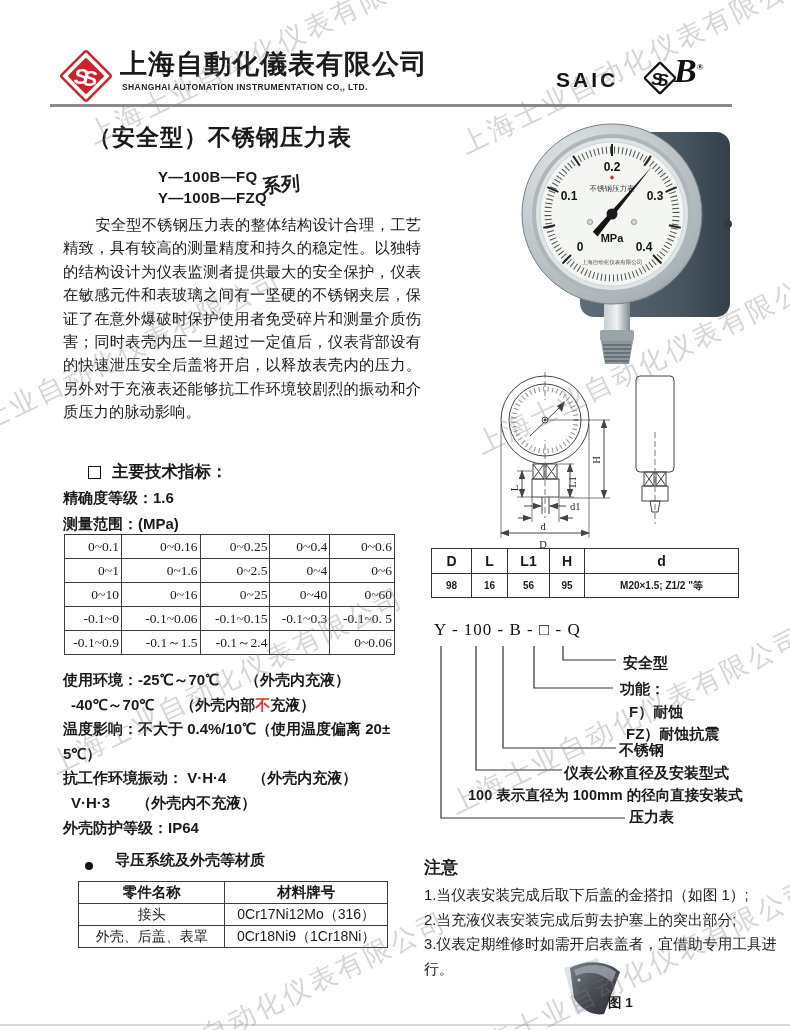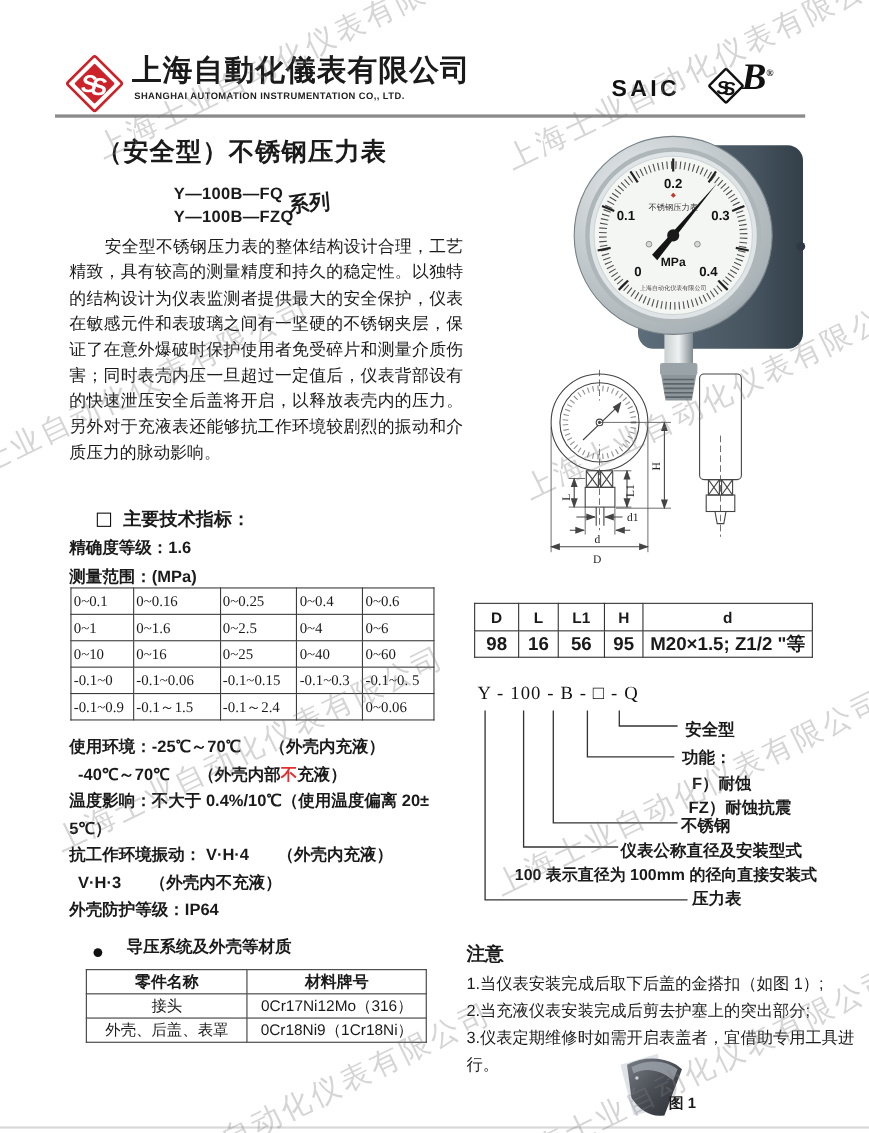--- a/index.html
+++ b/index.html
@@ -37,38 +37,38 @@
   .models{position:absolute; left:158px; top:166px; font-size:15px; font-weight:600; line-height:21px; letter-spacing:0.3px;}
   .series{position:absolute; left:262px; top:172px; font-size:19px; font-weight:600; transform:rotate(-5deg);}
   .intro{position:absolute; left:63px; top:213px; width:358px; font-size:15.3px; line-height:23.4px;
          text-align:justify; text-indent:2.1em; font-weight:500;}
   .spec-heading{position:absolute; left:88px; top:461px; font-size:16.5px; font-weight:800; display:flex; align-items:center;}
   .sq-bullet{display:inline-block; width:13px; height:13px; border:1.6px solid #111; margin-right:11px;}
   .accuracy{position:absolute; left:63px; top:489px; font-size:15px; font-weight:600;}
   .range-label{position:absolute; left:63px; top:515px; font-size:15px; font-weight:600;}
   table{border-collapse:collapse;}
   .range-table{position:absolute; left:64px; top:534px; width:331px; font-family:"Liberation Serif",serif; font-size:13.5px;}
-  .range-table td{border:1px solid #3c3c3c; height:24px; text-align:left; padding:0 2px;}
+  .range-table td{border:1px solid #3c3c3c; height:24px; text-align:right; padding:0 2px;}
   .env{position:absolute; left:63px; top:668px; width:372px; font-size:15px; font-weight:600;}
   .env > div{height:24.6px; line-height:24.6px; white-space:nowrap;}
   .env .indent{padding-left:8px;}
   .env .note{margin-left:26px;}
   .hl-red{color:#e03030;}
   .mat-bullet-line{position:absolute; left:85px; top:851px; font-size:15px; font-weight:600; display:flex; align-items:flex-end;}
   .dot-bullet{display:inline-block; width:8px; height:8px; border-radius:50%; background:#111; margin-right:22px;}
   .mat-table{position:absolute; left:78px; top:881px; width:310px; font-size:14px;}
   .mat-table td,.mat-table th{border:1px solid #3c3c3c; height:22px; text-align:center; padding:0 4px;}
   .mat-table th{font-weight:700; font-size:14.5px;}
   
   .gauge-photo{position:absolute; left:492px; top:112px;}
-  .dim-diagram{position:absolute; left:470px; top:336px;}
+  .dim-diagram{position:absolute; left:470px; top:372px;}
   .dim-table{position:absolute; left:431px; top:548px; font-size:14px;}
   .dim-table th,.dim-table td{border:1.2px solid #333; text-align:center; padding:0 4px;}
   .dim-table th{height:25px; font-weight:700;}
-  .dim-table td{height:24px; font-size:17px; font-weight:600; white-space:nowrap;}
+  .dim-table td{height:24px; font-size:10px; font-weight:600; white-space:nowrap;}
   .naming{position:absolute; left:420px; top:620px; width:370px; height:215px;}
   .naming-code{position:absolute; left:14px; top:0; font-family:"Liberation Serif",serif; font-size:17px; letter-spacing:1px; color:#111;text-align:center;}
   .naming svg{position:absolute; left:0; top:0;}
   .nm-label{position:absolute; font-size:15px; font-weight:600; white-space:nowrap;}
   .nm-l0{left:203px; top:34px;}
   .nm-l1{left:200px; top:60px;}
   .nm-l2{left:209px; top:83px;}
   .nm-l3{left:206px; top:105px;}
   .nm-l4{left:199px; top:121px;}
   .nm-l5{left:144px; top:144px;}

